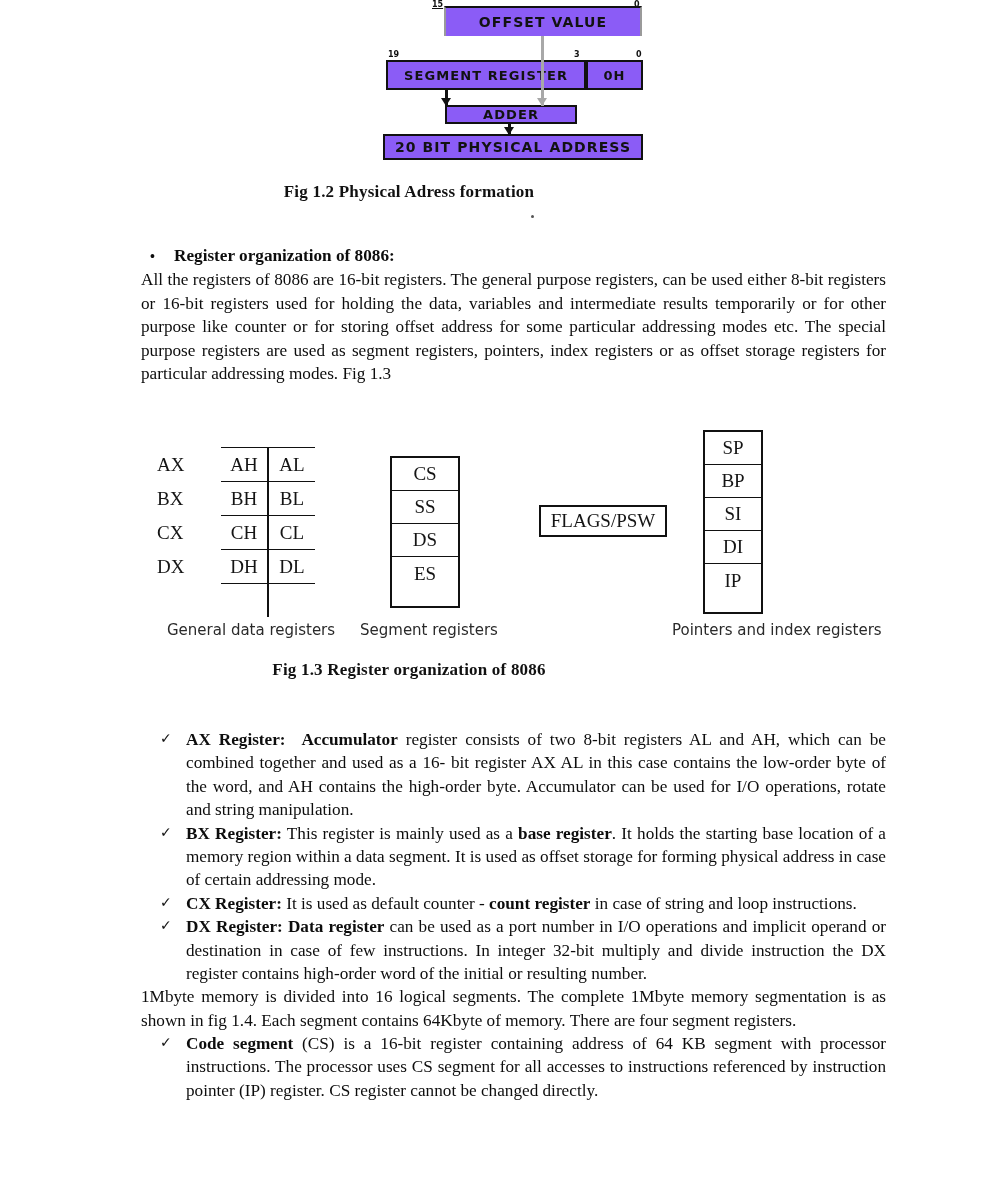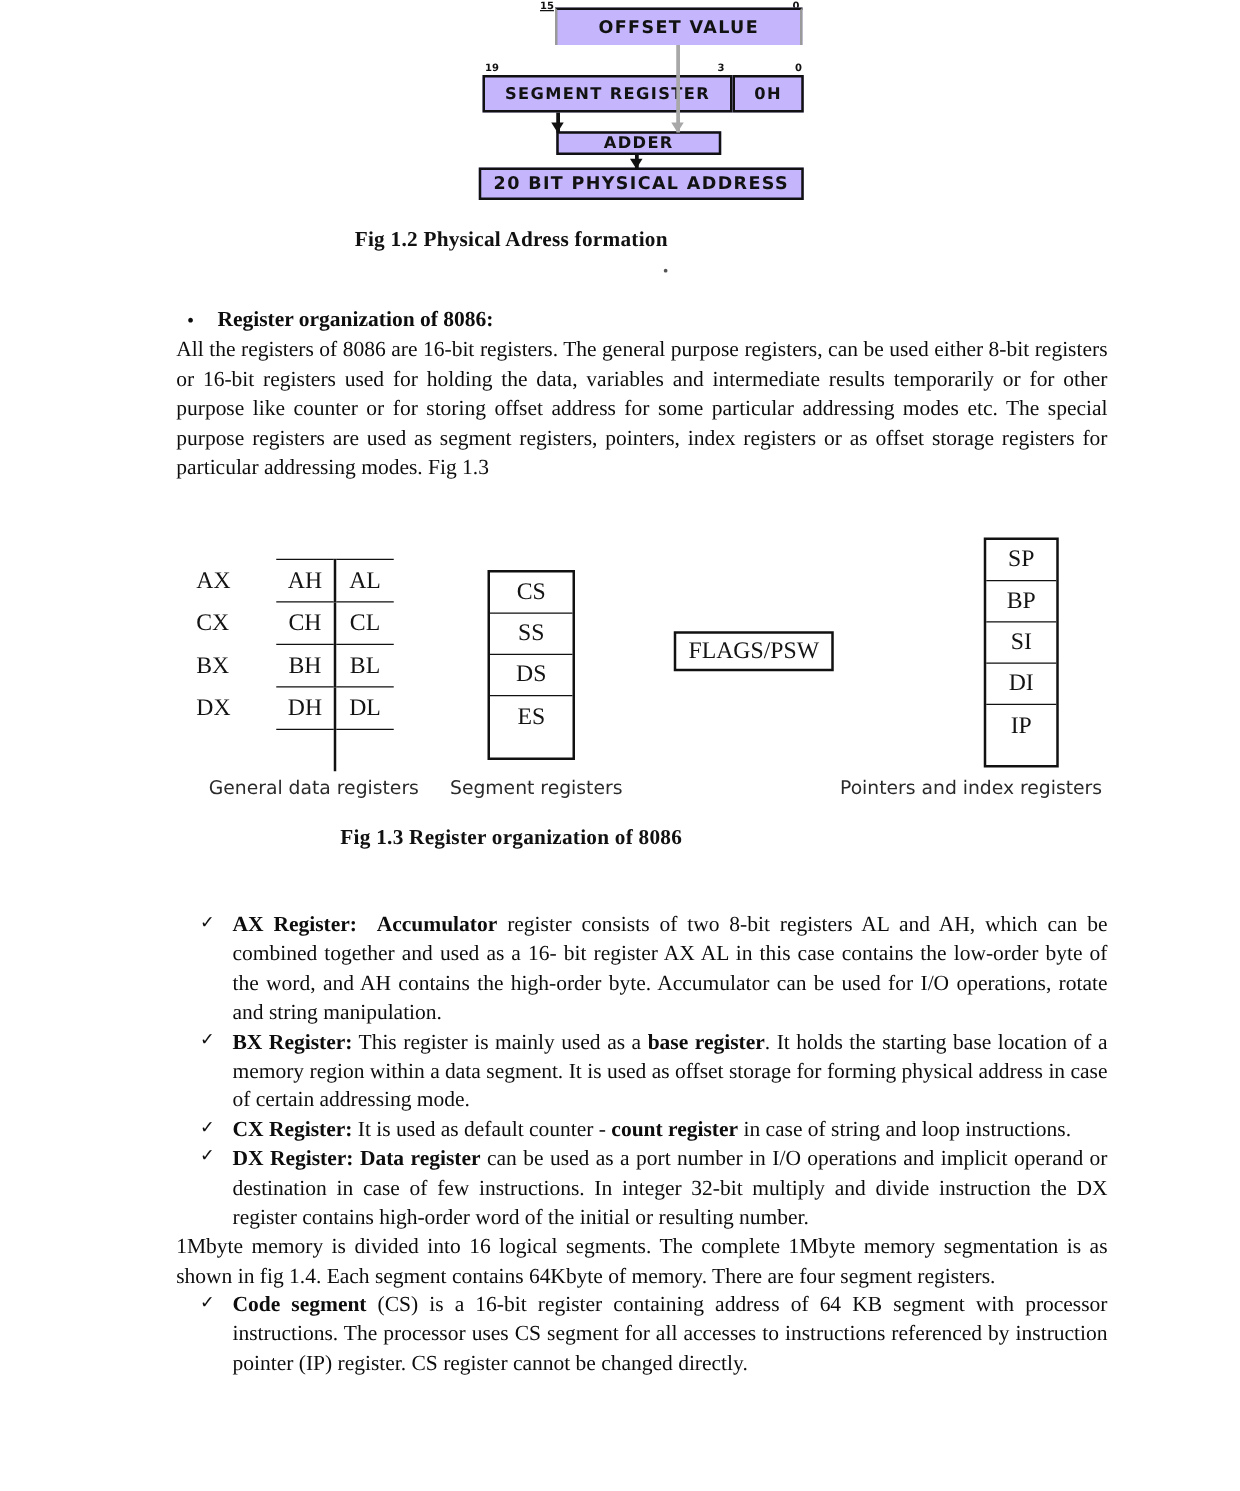--- a/index.html
+++ b/index.html
@@ -26,21 +26,21 @@
   }
   .fig12-inner {
     position: relative;
     width: 992px;
     height: 170px;
   }
 
   .dbox {
     position: absolute;
     border: 2px solid #111;
-    background: #c4b5fd;
+    background: #8b5cf6;
     box-sizing: border-box;
     text-align: center;
     font-family: "DejaVu Sans", "Liberation Sans", sans-serif;
     font-weight: 700;
     letter-spacing: 1.1px;
     color: #121212;
     display: flex;
     align-items: center;
     justify-content: center;
     white-space: nowrap;
@@ -284,21 +284,21 @@
 
   #segment-stack {
     left: 390px;
     top: 31px;
     width: 70px;
   }
   #segment-stack .cell { height: 33px; }
   #segment-stack .pad  { height: 16px; border-bottom: none; }
 
   #pointer-stack {
-    left: 787px;
+    left: 703px;
     top: 5px;
     width: 60px;
   }
   #pointer-stack .cell { height: 33px; }
   #pointer-stack .pad  { height: 15px; border-bottom: none; }
 
   #flags-box {
     position: absolute;
     left: 539px;
     top: 80px;
@@ -365,28 +365,28 @@
 
   <div id="gdr">
     <table>
       <tbody>
         <tr>
           <td class="rtext rowlabel">AX</td>
           <td class="rtext half left">AH</td>
           <td class="rtext half">AL</td>
         </tr>
         <tr>
+          <td class="rtext rowlabel">BX</td>
+          <td class="rtext half left">BH</td>
+          <td class="rtext half">BL</td>
+        </tr>
+        <tr>
           <td class="rtext rowlabel">CX</td>
           <td class="rtext half left">CH</td>
           <td class="rtext half">CL</td>
-        </tr>
-        <tr>
-          <td class="rtext rowlabel">BX</td>
-          <td class="rtext half left">BH</td>
-          <td class="rtext half">BL</td>
         </tr>
         <tr>
           <td class="rtext rowlabel">DX</td>
           <td class="rtext half left">DH</td>
           <td class="rtext half">DL</td>
         </tr>
         <tr>
           <td class="tail blank"></td>
           <td class="tail left"></td>
           <td class="tail"></td>

